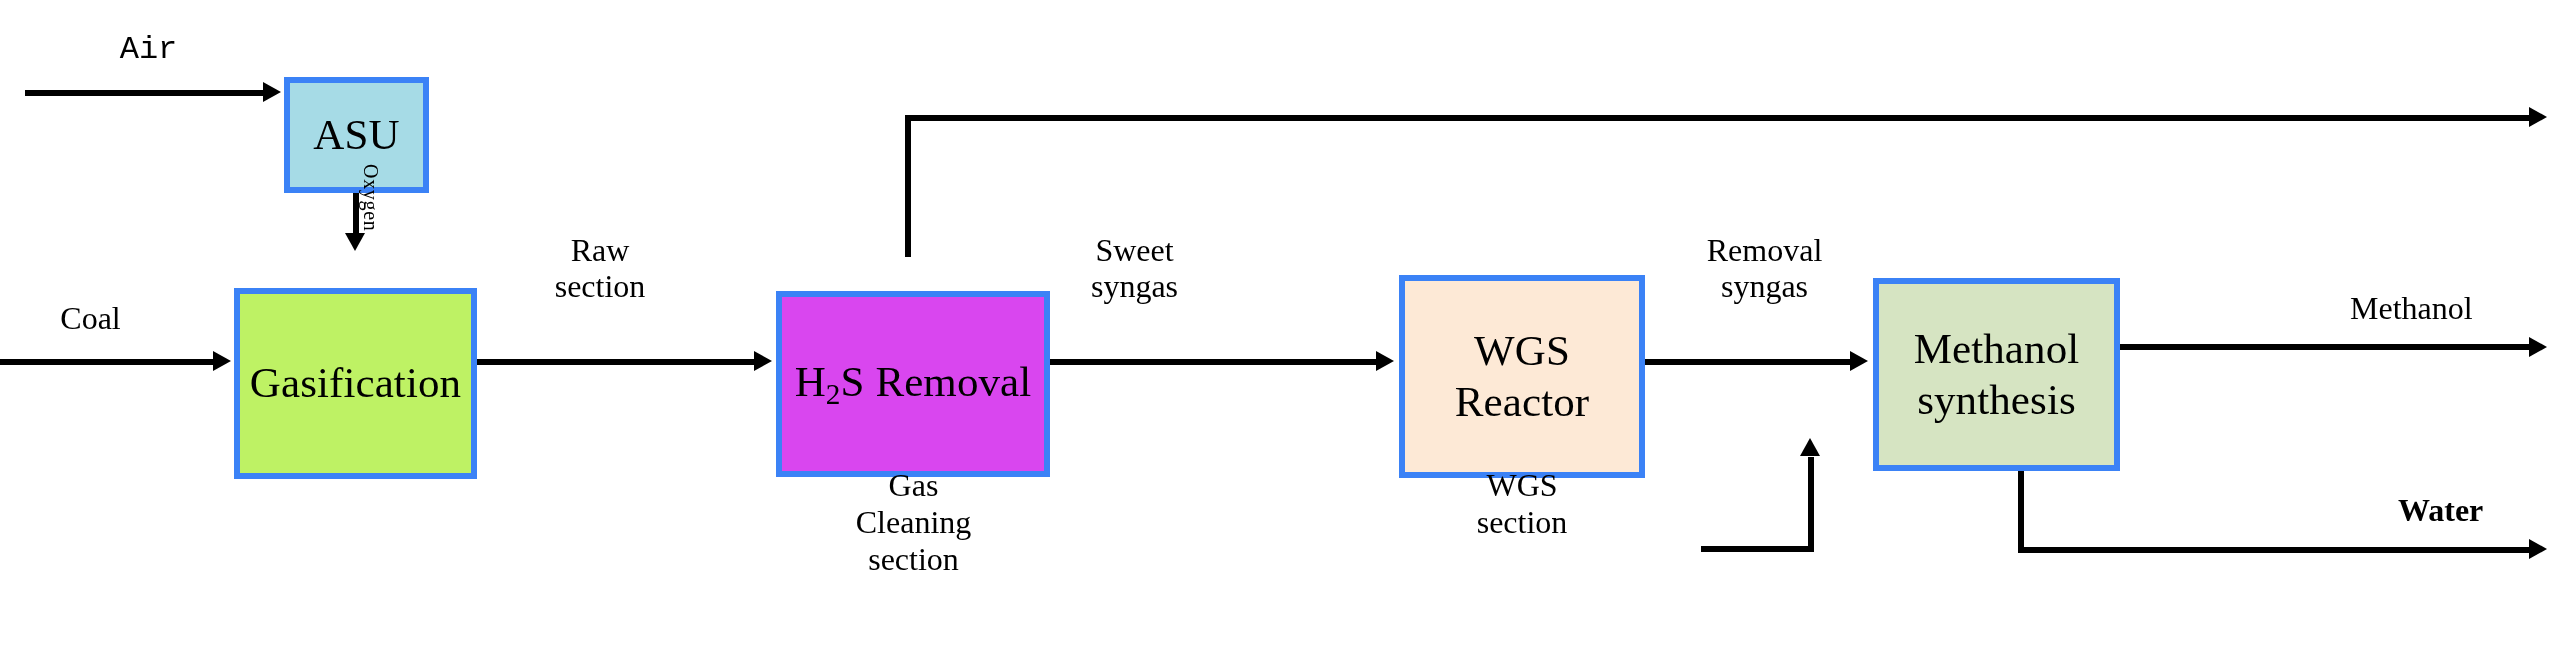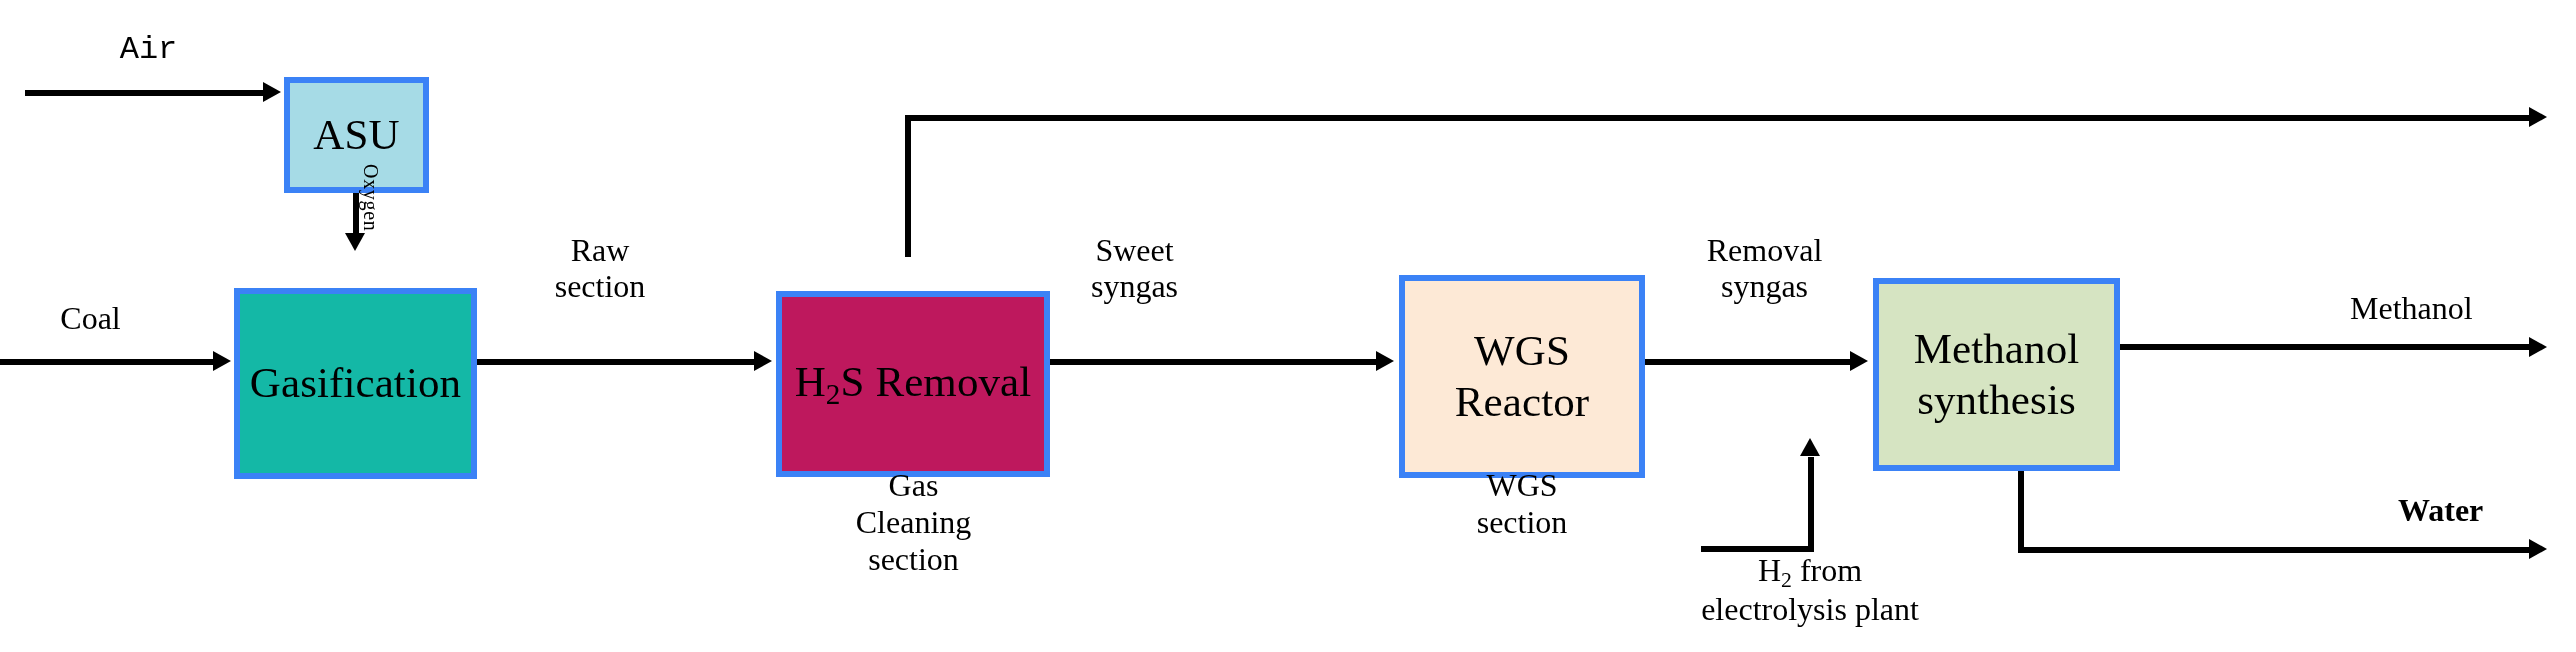--- a/index.html
+++ b/index.html
@@ -25,22 +25,22 @@
     text-align:center;
     line-height:1.18;
     font-size:43px;
     letter-spacing:0.1px;
     z-index:5;
     margin-top:36px;
   }
   .unit-label{pointer-events:none;white-space:pre-line;}
   
   #box-asu      {left:284px; top:41px;  width:145px; height:116px; background:#a6dbe6;}
-  #box-gasif    {left:234px; top:252px; width:243px; height:191px; background:#14b8a6;}
-  #box-h2s      {left:776px;top:255px; width:274px; height:186px; background:#be185d;}
+  #box-gasif    {left:234px; top:252px; width:243px; height:191px; background:#bef264;}
+  #box-h2s      {left:776px;top:255px; width:274px; height:186px; background:#d946ef;}
   #box-wgs      {left:1399px;top:239px; width:246px; height:203px; background:#fde9d6;}
   #box-meoh     {left:1873px;top:242px; width:247px; height:193px; background:#d6e4c2;}
 
   
   .hline{
     position:absolute;
     height:5.6px;
     background:#000;
     z-index:3;
   }
@@ -172,22 +172,20 @@
   <div class="stream-label" style="left:526px; top:233px; width:148px;">Raw
 section</div>
 
   <div class="stream-label" style="left:1050px; top:233px; width:169px;">Sweet
 syngas</div>
 
   <div class="stream-label" style="left:1680px; top:233px; width:169px;">Removal
 syngas</div>
 
 
-  <div class="stream-label" style="left:1616px; top:553px; width:388px;">H<sub>2</sub> from
-electrolysis plant</div>
 
   <div class="stream-label" style="left:2350px; top:291px; width:183px; text-align:left;">Methanol</div>
 
   <div class="stream-label" style="left:2398px; top:493px; width:141px; text-align:left;font-weight:bold;">Water</div>
 
   <div class="section-label" style="left:823px; top:467px; width:181px;text-align:center;">Gas
 Cleaning
 section</div>
 
   <div class="section-label" style="left:1434px; top:467px; width:176px;">WGS

